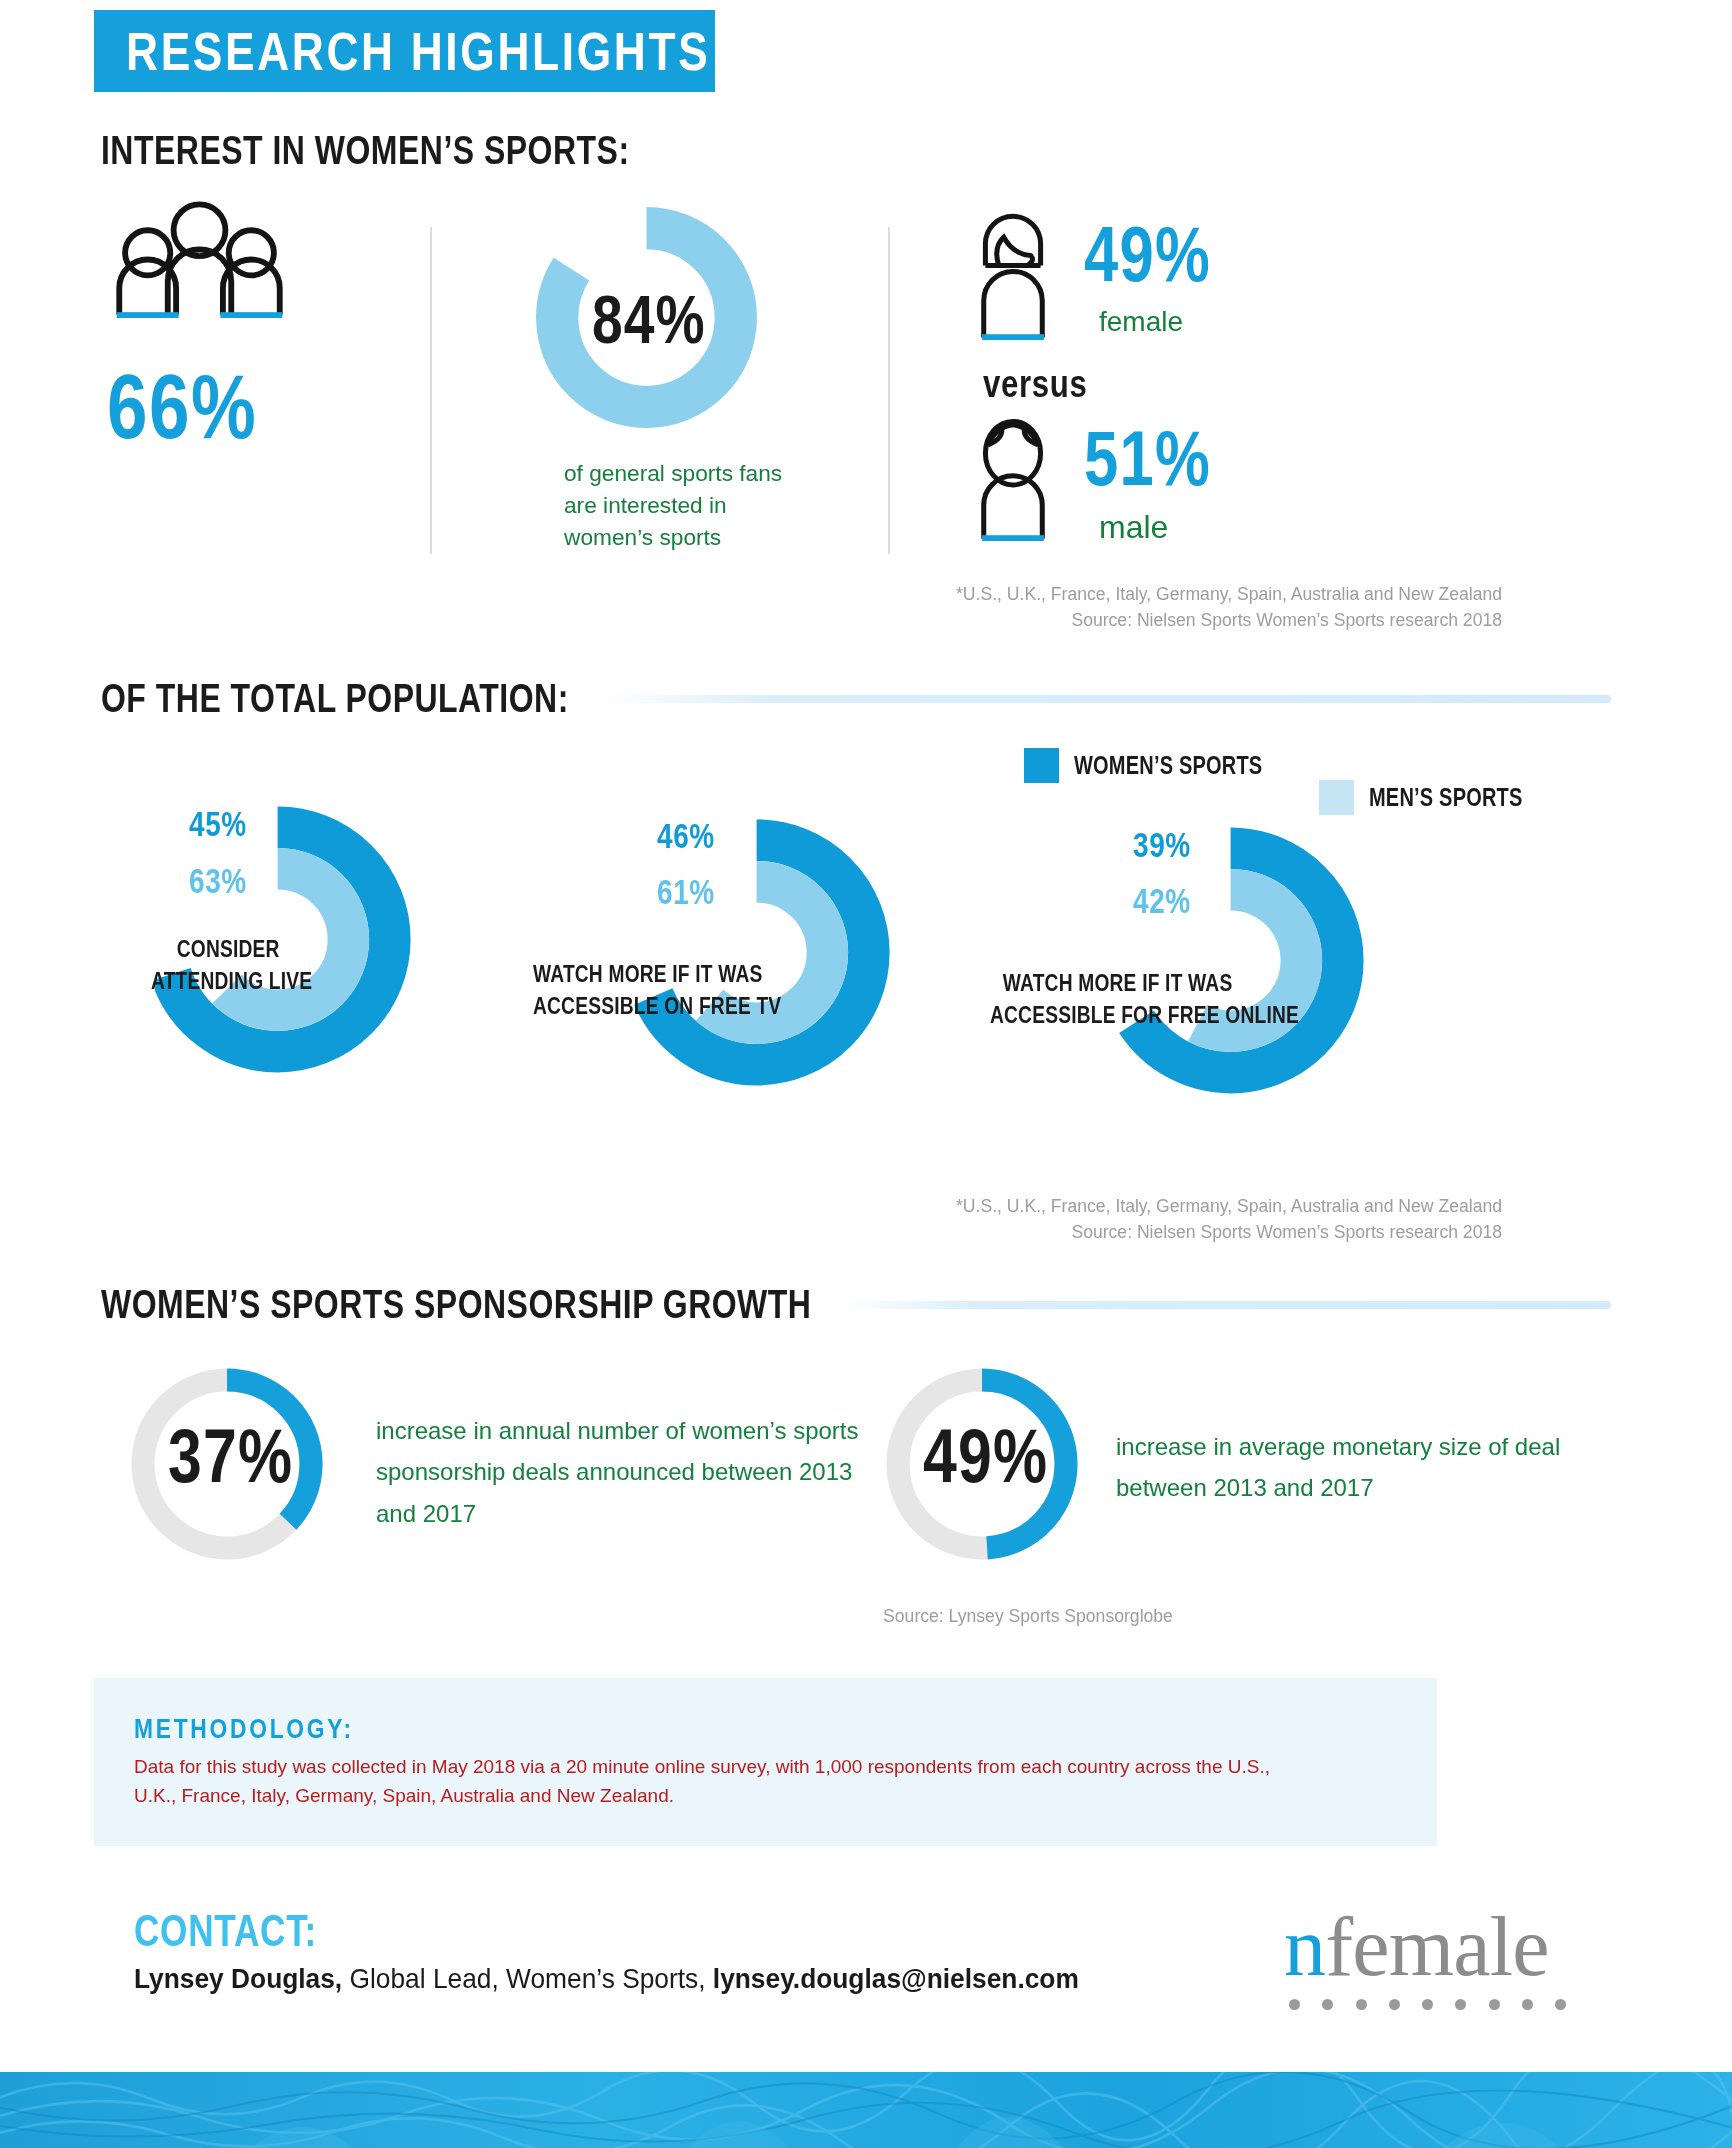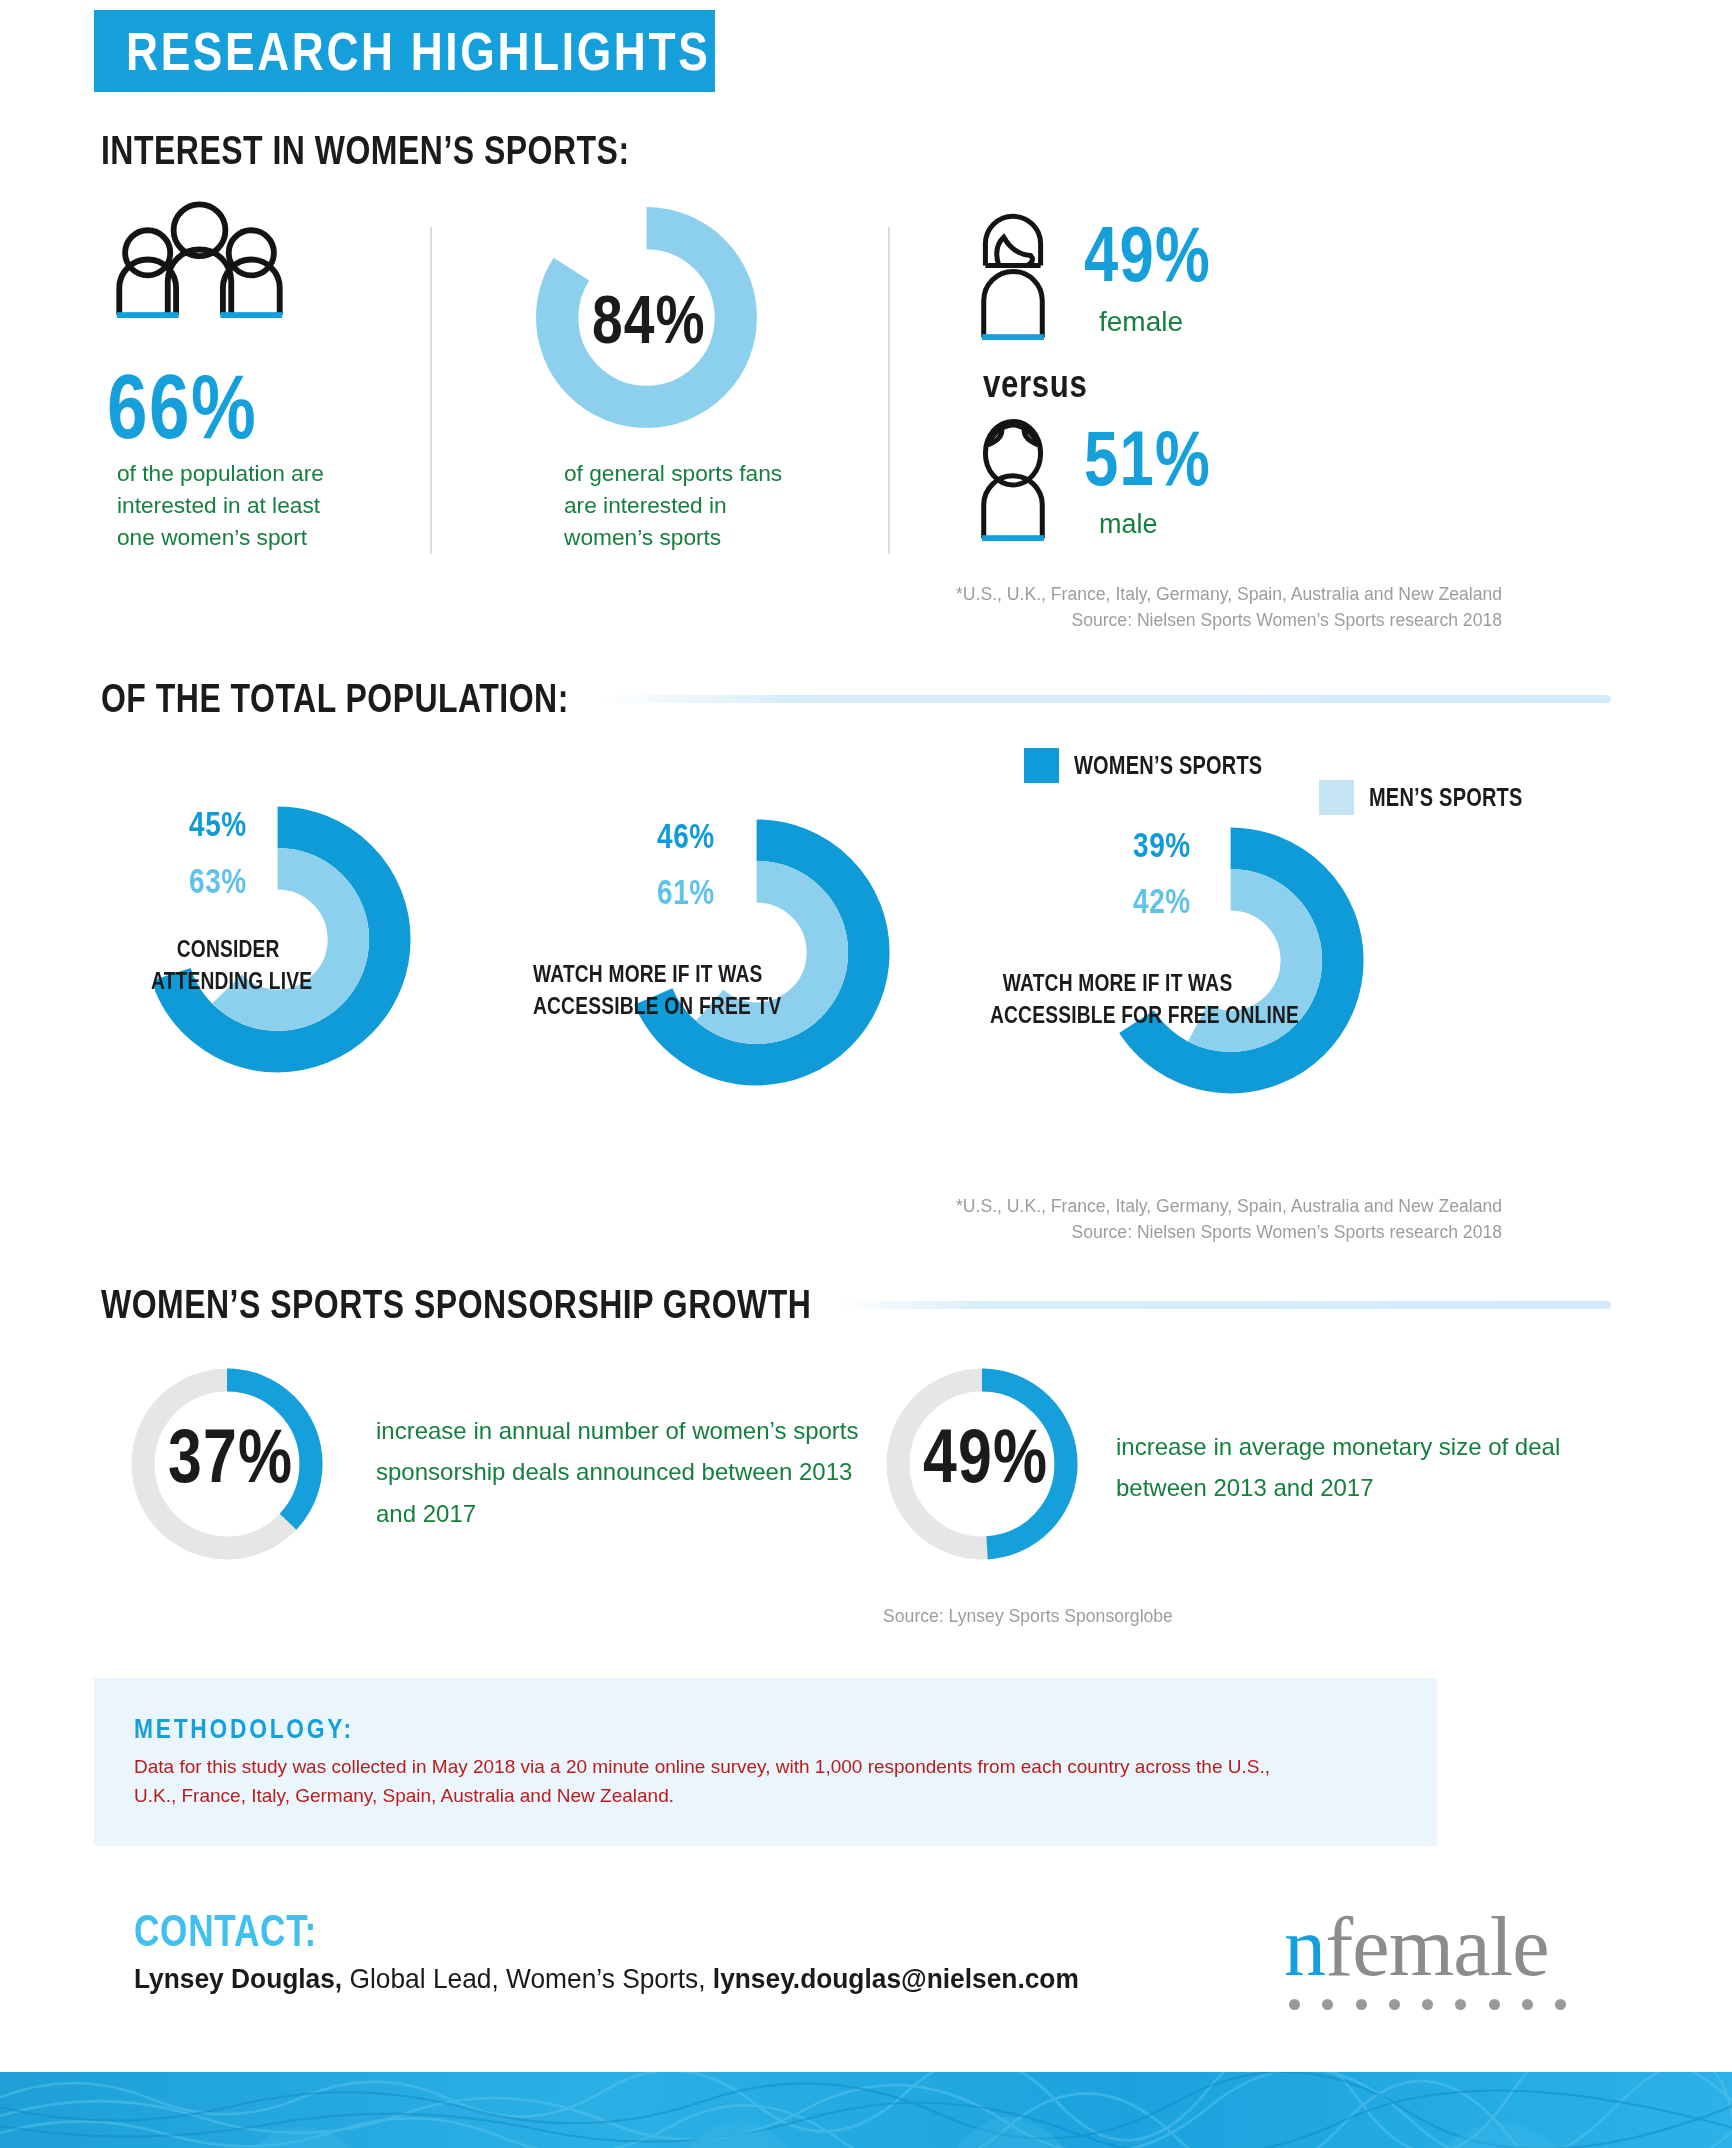--- a/index.html
+++ b/index.html
@@ -202,21 +202,20 @@
       <circle cx="172" cy="62" r="27"></circle>
       <path d="M14 136 V104 a34 34 0 0 1 34-34 h0 a34 34 0 0 1 34 34 V136"></path>
       <path d="M138 136 V104 a34 34 0 0 1 34-34 h0 a34 34 0 0 1 34 34 V136"></path>
       <path d="M72 136 V96 a38 38 0 0 1 38-38 a38 38 0 0 1 38 38 V136"></path>
     </g>
     <rect x="11" y="133" width="74" height="7" fill="#15A0DC"></rect>
     <rect x="135" y="133" width="74" height="7" fill="#15A0DC"></rect>
   </svg>
 
   <div class="bignum cond" style="left:107px; top:361px; font-size:91px;">66%</div>
-  <div class="body-txt" style="left:117px; top:457px; width:243px;">of the population are interested in at least one women’s sport</div>
 
   <div class="vdiv" style="left:430px; top:227px; height:327px;"></div>
 
   <svg style="position:absolute; left:529px; top:200px;" width="235" height="235" viewBox="0 0 100 100">
 
     <circle cx="50" cy="50" r="38" fill="none" stroke="#8DD0ED" stroke-width="18" stroke-dasharray="200.5 38.2" transform="rotate(-90 50 50)"></circle>
   </svg>
   <div class="bignum cond dark" style="left:592px; top:285px; font-size:69px;">84%</div>
   <div class="body-txt" style="left:564px; top:457px; width:243px;">of general sports fans are interested in women’s sports</div>
 
@@ -240,21 +239,21 @@
     <g fill="none" stroke="#141414" stroke-width="6">
       <ellipse cx="55" cy="50" rx="33" ry="38"></ellipse>
       <path d="M25 40 q10 -22 30 -24 q20 2 30 24"></path>
       <path d="M41 18 q4 14 -16 22"></path>
       <path d="M69 18 q-4 14 16 22"></path>
       <path d="M20 152 V112 a35 35 0 0 1 70 0 V152"></path>
     </g>
     <rect x="18" y="148" width="74" height="7" fill="#15A0DC"></rect>
   </svg>
   <div class="bignum cond" style="left:1084px; top:420px; font-size:77px;">51%</div>
-  <div class="body-txt" style="left:1099px; top:505px; font-size:27px;">male</div>
+  <div class="body-txt" style="left:1099px; top:505px; font-size:32px;">male</div>
 
   <div class="footnote" style="left:722px; top:581px; width:780px;">
     <div>*U.S., U.K., France, Italy, Germany, Spain, Australia and New Zealand</div>
     <div>Source: Nielsen Sports Women’s Sports research 2018</div>
   </div>
 
   <div class="sec-head cond" style="left:101px; top:676px;">OF THE TOTAL POPULATION:</div>
   <div class="rule" style="left:596px; top:695px; width:1015px;"></div>
 
   <div class="legend" style="left:980px; top:748px;">

